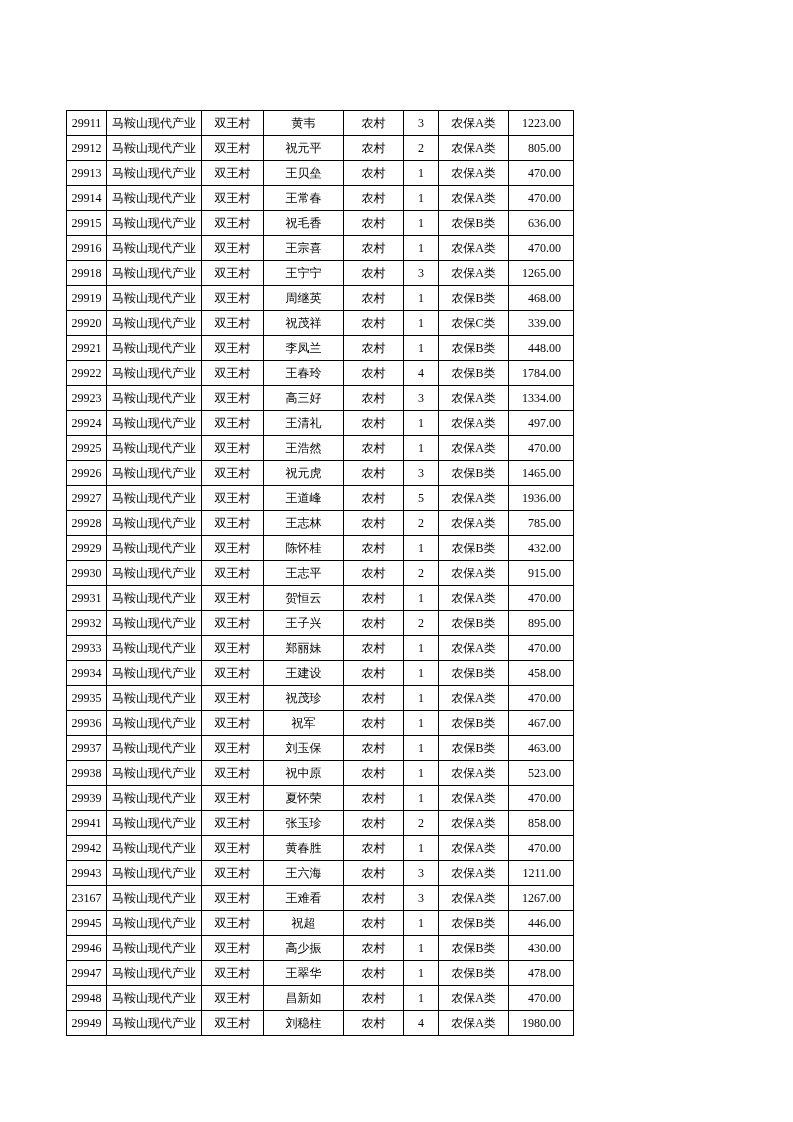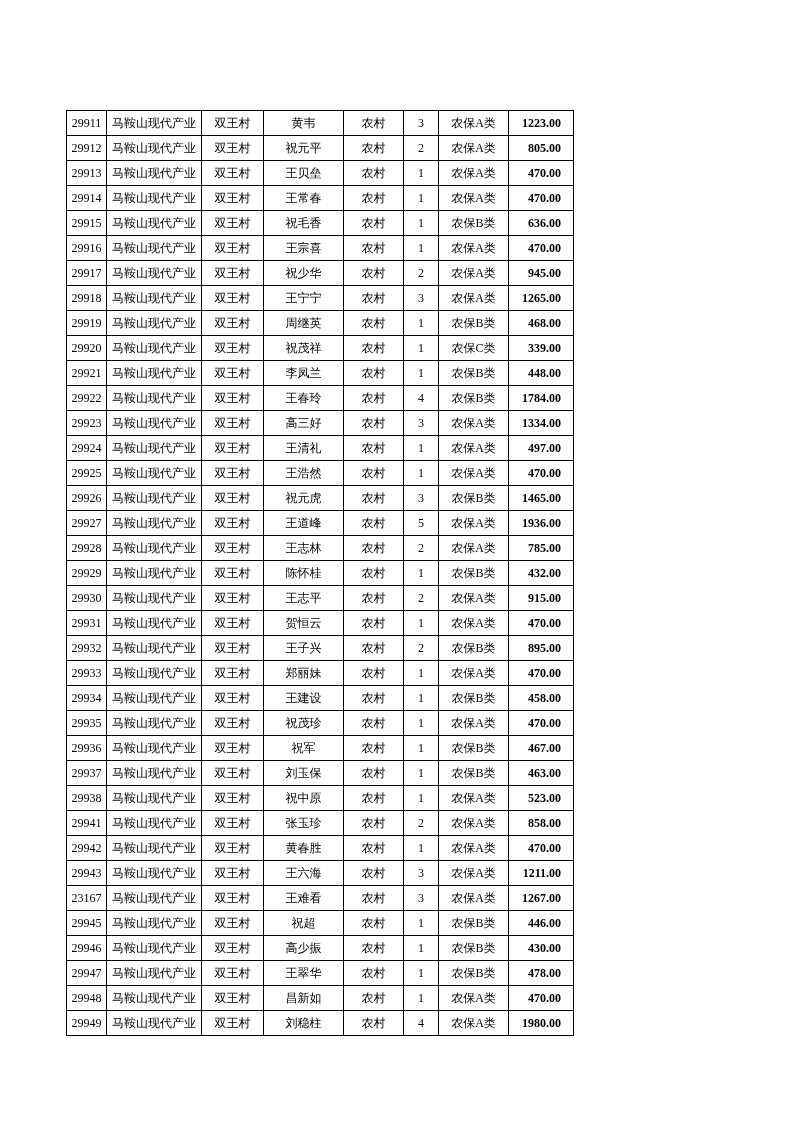--- a/index.html
+++ b/index.html
@@ -34,21 +34,20 @@
     padding: 0 2px;
     font-size: 12px;
     text-align: center;
     white-space: nowrap;
     overflow: hidden;
     box-sizing: border-box;
   }
   table.roster td.align-right {
     text-align: right;
     padding-right: 12px;
-    font-weight: bold;
   }
 </style>
 </head>
 <body>
 
 <div class="page">
   <table class="roster">
     <colgroup>
       <col style="width:40px">
       <col style="width:95px">
@@ -114,30 +113,20 @@
           <td>29916</td>
           <td>马鞍山现代产业</td>
           <td>双王村</td>
           <td>王宗喜</td>
           <td>农村</td>
           <td>1</td>
           <td>农保A类</td>
           <td class="align-right">470.00</td>
         </tr>
         <tr>
-          <td>29917</td>
-          <td>马鞍山现代产业</td>
-          <td>双王村</td>
-          <td>祝少华</td>
-          <td>农村</td>
-          <td>2</td>
-          <td>农保A类</td>
-          <td class="align-right">945.00</td>
-        </tr>
-        <tr>
           <td>29918</td>
           <td>马鞍山现代产业</td>
           <td>双王村</td>
           <td>王宁宁</td>
           <td>农村</td>
           <td>3</td>
           <td>农保A类</td>
           <td class="align-right">1265.00</td>
         </tr>
         <tr>
@@ -332,20 +321,30 @@
         </tr>
         <tr>
           <td>29938</td>
           <td>马鞍山现代产业</td>
           <td>双王村</td>
           <td>祝中原</td>
           <td>农村</td>
           <td>1</td>
           <td>农保A类</td>
           <td class="align-right">523.00</td>
+        </tr>
+        <tr>
+          <td>29939</td>
+          <td>马鞍山现代产业</td>
+          <td>双王村</td>
+          <td>夏怀荣</td>
+          <td>农村</td>
+          <td>1</td>
+          <td>农保A类</td>
+          <td class="align-right">470.00</td>
         </tr>
         <tr>
           <td>29941</td>
           <td>马鞍山现代产业</td>
           <td>双王村</td>
           <td>张玉珍</td>
           <td>农村</td>
           <td>2</td>
           <td>农保A类</td>
           <td class="align-right">858.00</td>

